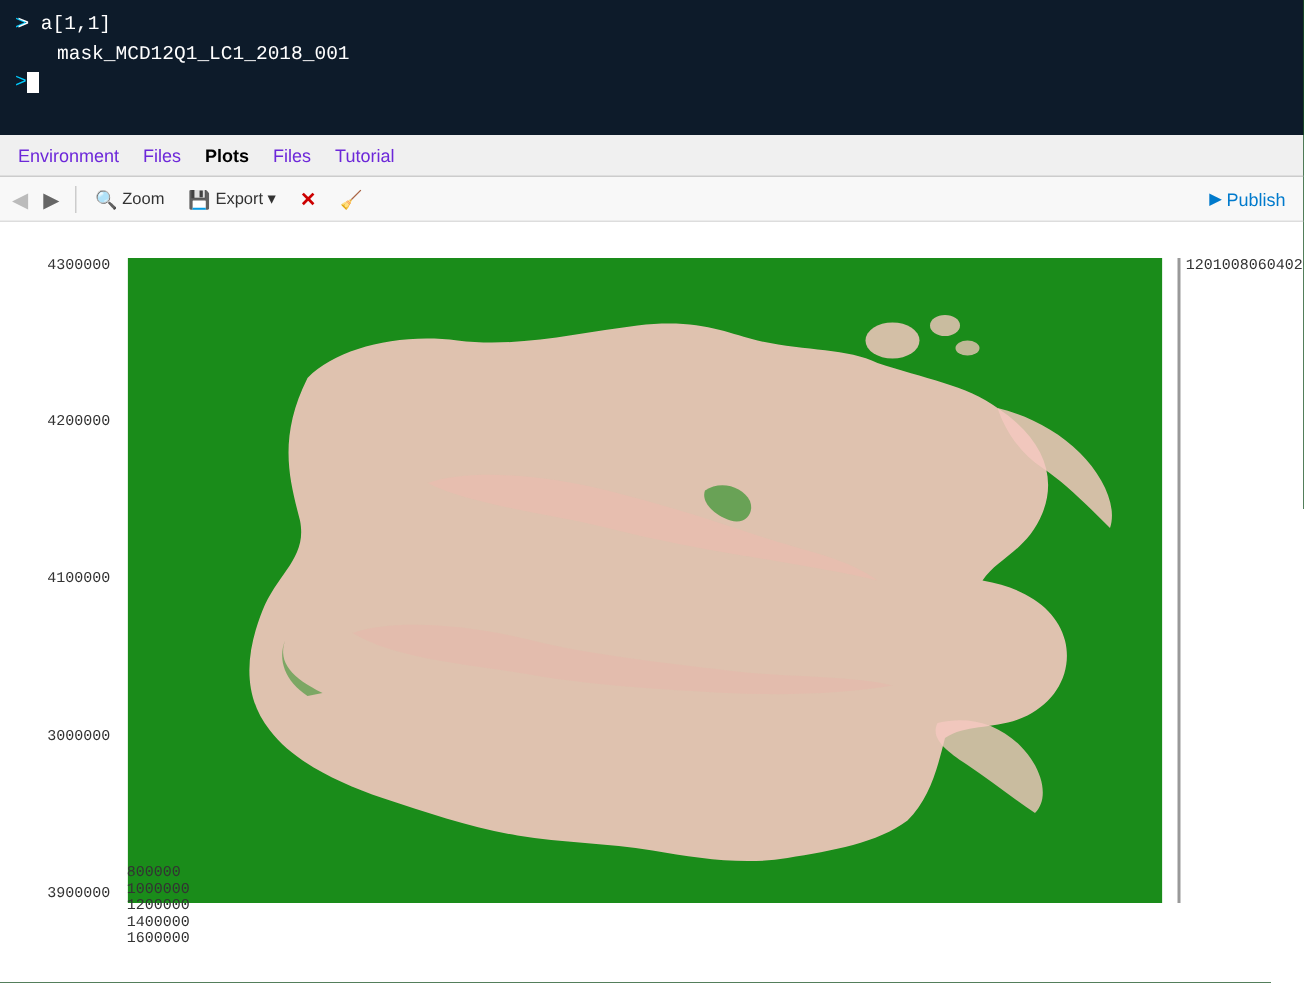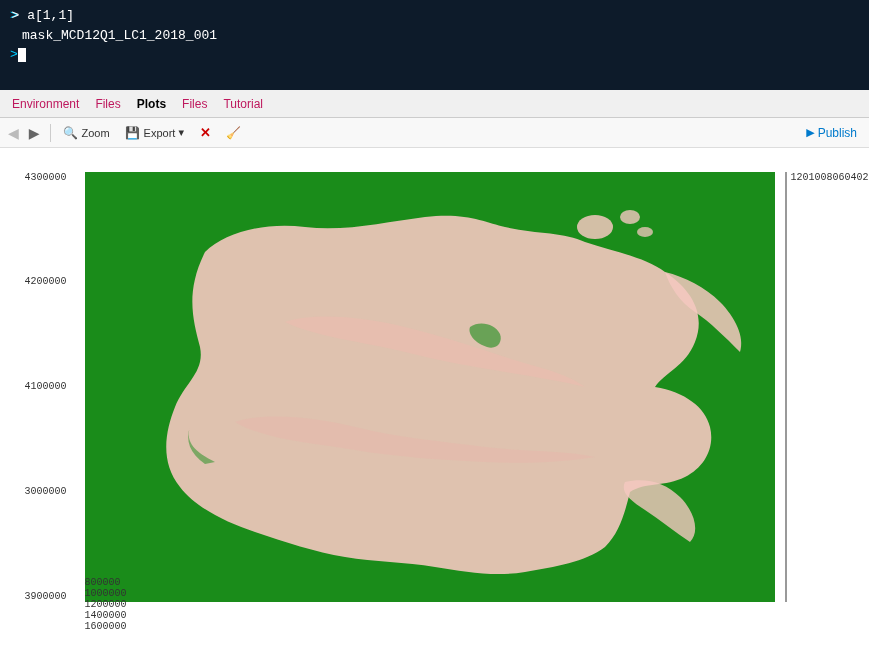--- a/index.html
+++ b/index.html
@@ -8,39 +8,39 @@
     
     #console-area {
       background: #0d1b2a;
       color: #ffffff;
       padding: 6px 10px;
       height: 90px;
       font-size: 13px;
       line-height: 1.5;
     }
     #console-area .prompt { color: #00ccff; }
-    #console-area .file-name { color: #ffffff; margin-left: 12px; }
+    #console-area .file-name { color: #ffffff; margin-left: 28px; }
     #console-area .cursor { display: inline-block; width: 8px; height: 14px; background: #ffffff; vertical-align: middle; }
 
     
     #toolbar-area {
       background: #f0f0f0;
       border-bottom: 1px solid #cccccc;
       height: 28px;
       display: flex;
       align-items: center;
       padding: 0 4px;
     }
     .tab-btn {
       background: none;
       border: none;
       padding: 4px 8px;
       font-size: 12px;
       cursor: pointer;
-      color: #be185d;
+      color: #6d28d9;
     }
     .tab-btn.active { color: #000000; font-weight: 700; }
 
     
     #plot-toolbar {
       background: #f8f8f8;
       border-bottom: 1px solid #ddd;
       height: 30px;
       display: flex;
       align-items: center;
@@ -104,21 +104,21 @@
     .y-axis {
       position: absolute;
       left: 0;
       top: 0;
       width: 60px;
       height: 430px;
       top: 10px;
       display: flex;
       flex-direction: column;
       justify-content: space-between;
-      align-items: flex-start;
+      align-items: center;
       padding-right: 4px;
       font-size: 10px;
       color: #333;
     }
 
     
     #map-wrapper {
       position: absolute;
       left: 60px;
       top: 10px;

